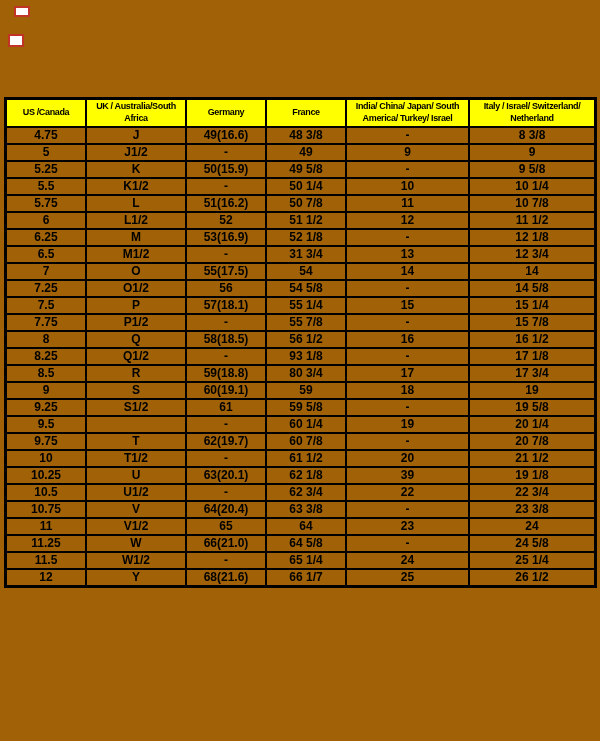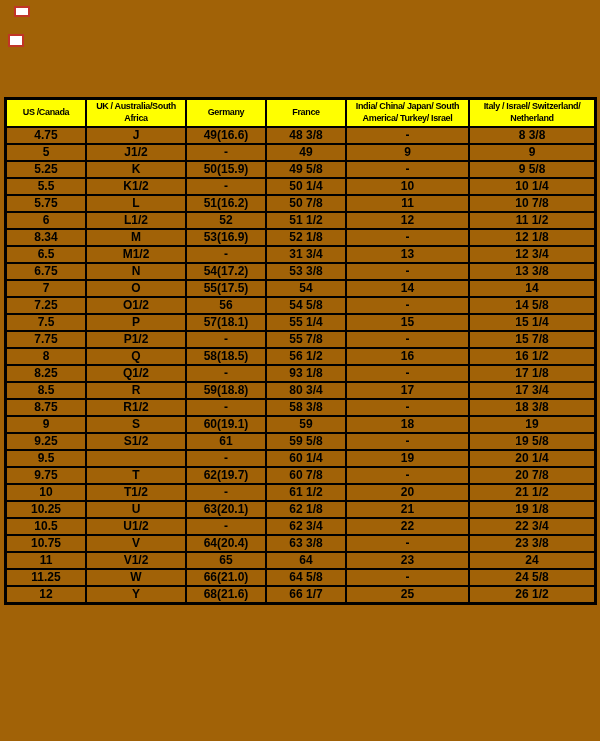--- a/index.html
+++ b/index.html
@@ -138,42 +138,34 @@
           </tr>
           <tr>
             <td>6</td>
             <td>L1/2</td>
             <td>52</td>
             <td>51 1/2</td>
             <td>12</td>
             <td>11 1/2</td>
           </tr>
           <tr>
-            <td>8.34</td>
+            <td>6.25</td>
             <td>M</td>
             <td>53(16.9)</td>
             <td>52 1/8</td>
             <td>-</td>
             <td>12 1/8</td>
           </tr>
           <tr>
             <td>6.5</td>
             <td>M1/2</td>
             <td>-</td>
             <td>31 3/4</td>
             <td>13</td>
             <td>12 3/4</td>
-          </tr>
-          <tr>
-            <td>6.75</td>
-            <td>N</td>
-            <td>54(17.2)</td>
-            <td>53 3/8</td>
-            <td>-</td>
-            <td>13 3/8</td>
           </tr>
           <tr>
             <td>7</td>
             <td>O</td>
             <td>55(17.5)</td>
             <td>54</td>
             <td>14</td>
             <td>14</td>
           </tr>
           <tr>
@@ -218,28 +210,20 @@
           </tr>
           <tr>
             <td>8.5</td>
             <td>R</td>
             <td>59(18.8)</td>
             <td>80 3/4</td>
             <td>17</td>
             <td>17 3/4</td>
           </tr>
           <tr>
-            <td>8.75</td>
-            <td>R1/2</td>
-            <td>-</td>
-            <td>58 3/8</td>
-            <td>-</td>
-            <td>18 3/8</td>
-          </tr>
-          <tr>
             <td>9</td>
             <td>S</td>
             <td>60(19.1)</td>
             <td>59</td>
             <td>18</td>
             <td>19</td>
           </tr>
           <tr>
             <td>9.25</td>
             <td>S1/2</td>
@@ -270,21 +254,21 @@
             <td>-</td>
             <td>61 1/2</td>
             <td>20</td>
             <td>21 1/2</td>
           </tr>
           <tr>
             <td>10.25</td>
             <td>U</td>
             <td>63(20.1)</td>
             <td>62 1/8</td>
-            <td>21</td>
+            <td>39</td>
             <td>19 1/8</td>
           </tr>
           <tr>
             <td>10.5</td>
             <td>U1/2</td>
             <td>-</td>
             <td>62 3/4</td>
             <td>22</td>
             <td>22 3/4</td>
           </tr>
@@ -306,20 +290,28 @@
           </tr>
           <tr>
             <td>11.25</td>
             <td>W</td>
             <td>66(21.0)</td>
             <td>64 5/8</td>
             <td>-</td>
             <td>24 5/8</td>
           </tr>
           <tr>
+            <td>11.5</td>
+            <td>W1/2</td>
+            <td>-</td>
+            <td>65 1/4</td>
+            <td>24</td>
+            <td>25 1/4</td>
+          </tr>
+          <tr>
             <td>12</td>
             <td>Y</td>
             <td>68(21.6)</td>
             <td>66 1/7</td>
             <td>25</td>
             <td>26 1/2</td>
           </tr>
         </tbody>
     </table>
   </div>

